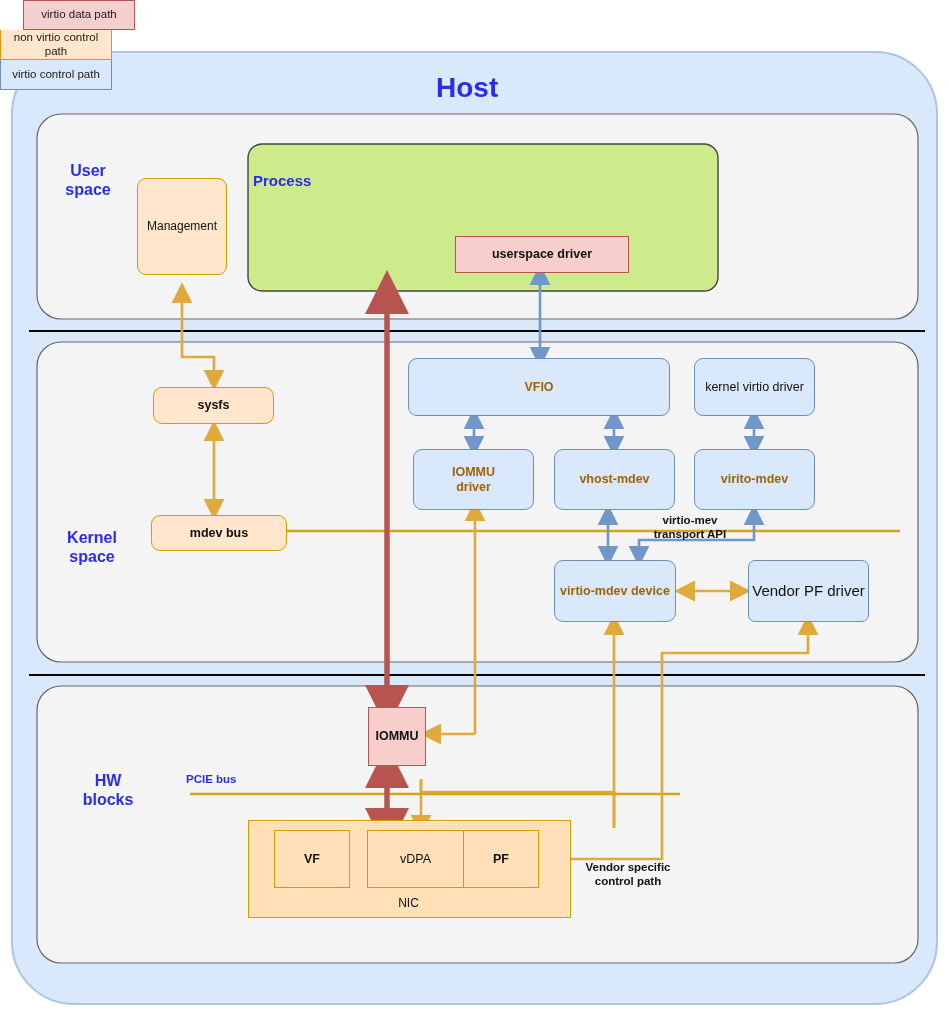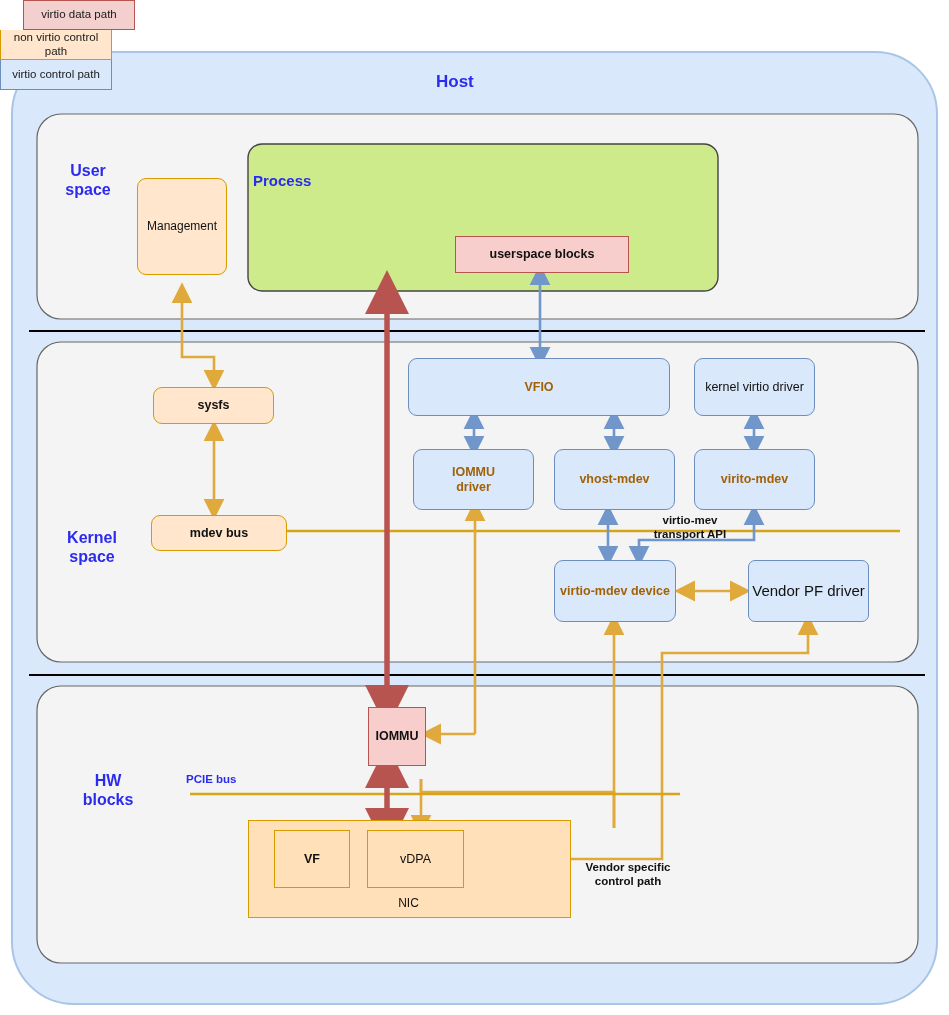--- a/index.html
+++ b/index.html
@@ -10,21 +10,21 @@
   .legend{position:absolute;left:0;top:0;width:112px;}
   .legend-item{box-sizing:border-box;width:112px;display:flex;align-items:center;justify-content:center;
       text-align:center;font-size:11.5px;color:#1a1a1a;line-height:1.15;padding:2px 4px;}
   .lg1{height:30px;background:#f3cfce;border:1px solid #b85450;margin-left:23px;}
   .lg2{height:30px;background:#ffe6cc;border:1px solid #d79b00;border-top:none;}
   .lg3{height:30px;background:#dae8fc;border:1px solid #6c8ebf;border-top:none;}
 
   .box{position:absolute;box-sizing:border-box;display:flex;align-items:center;justify-content:center;
        text-align:center;line-height:1.18;}
 
-  .host-title{position:absolute;color:#2b2bf0;font-weight:bold;font-size:17px;}
+  .host-title{position:absolute;color:#2b2bf0;font-weight:bold;font-size:28px;}
   .zone-label{position:absolute;color:#2b2bf0;font-weight:bold;font-size:16px;text-align:center;line-height:1.2;}
   .green-title{position:absolute;color:#2b2bf0;font-weight:bold;font-size:15px;}
   .pcie-label{position:absolute;color:#2b2bf0;font-weight:bold;font-size:11.5px;}
 
   .orange{background:#ffe6cc;border:1.4px solid #d79b00;border-radius:9px;font-size:12px;color:#111;}
   .orange-b{background:#ffe6cc;border:1.4px solid #d79b00;border-radius:9px;font-size:12.5px;font-weight:bold;color:#111;}
   .blue{background:#dae8fc;border:1.3px solid #6c8ebf;border-radius:9px;font-size:12.5px;color:#111;}
   .blue-b{background:#dae8fc;border:1.3px solid #6c8ebf;border-radius:9px;font-size:12.5px;font-weight:bold;color:#a16207;}
   .blue-bl{background:#dae8fc;border:1.3px solid #6c8ebf;border-radius:7px;font-size:15px;font-weight:normal;color:#111;}
   .red{background:#f8cecc;border:1.3px solid #b85450;font-size:12.5px;font-weight:bold;color:#111;}
@@ -122,21 +122,21 @@
 
   <div class="zone-label" style="left:68px;top:771px;width:80px;">
     <span>HW</span><br>
     <span>blocks</span>
   </div>
 
   <div class="green-title" style="left:253px;top:172px;">Process</div>
 
   <div class="box orange" style="left:137px;top:178px;width:90px;height:97px;">Management</div>
 
-  <div class="box red" style="left:455px;top:236px;width:174px;height:37px;">userspace blocks</div>
+  <div class="box red" style="left:455px;top:236px;width:174px;height:37px;">userspace driver</div>
 
   <div class="box orange-b" style="left:153px;top:387px;width:121px;height:37px;">sysfs</div>
 
   <div class="box orange-b" style="left:151px;top:515px;width:136px;height:36px;">mdev bus</div>
 
   <div class="box blue-b" style="left:408px;top:358px;width:262px;height:58px;">VFIO</div>
 
   <div class="box blue" style="left:694px;top:358px;width:121px;height:58px;">kernel virtio driver</div>
 
   <div class="box blue-b" style="left:413px;top:449px;width:121px;height:61px;">
@@ -160,20 +160,21 @@
   </div>
 
   <div class="box red" style="left:368px;top:707px;width:58px;height:59px;">IOMMU</div>
 
   <div class="pcie-label" style="left:186px;top:773px;">PCIE bus</div>
 
   <div style="position:absolute;left:248px;top:820px;width:321px;height:96px;background:#ffe0b8;border:1.4px solid #d79b00;"></div>
 
   <div class="box sq-orange-b" style="left:274px;top:830px;width:76px;height:58px;">VF</div>
   <div class="box sq-orange" style="left:367px;top:830px;width:97px;height:58px;">vDPA</div>
+  <div class="box sq-orange-b" style="left:463px;top:830px;width:76px;height:58px;">PF</div>
 
   <div class="nic-label" style="left:248px;top:896px;width:321px;">NIC</div>
 
   <div class="edge-label" style="left:570px;top:861px;width:116px;">
     <span>Vendor specific</span><br>
     <span>control path</span>
   </div>
 
 </div>
 

